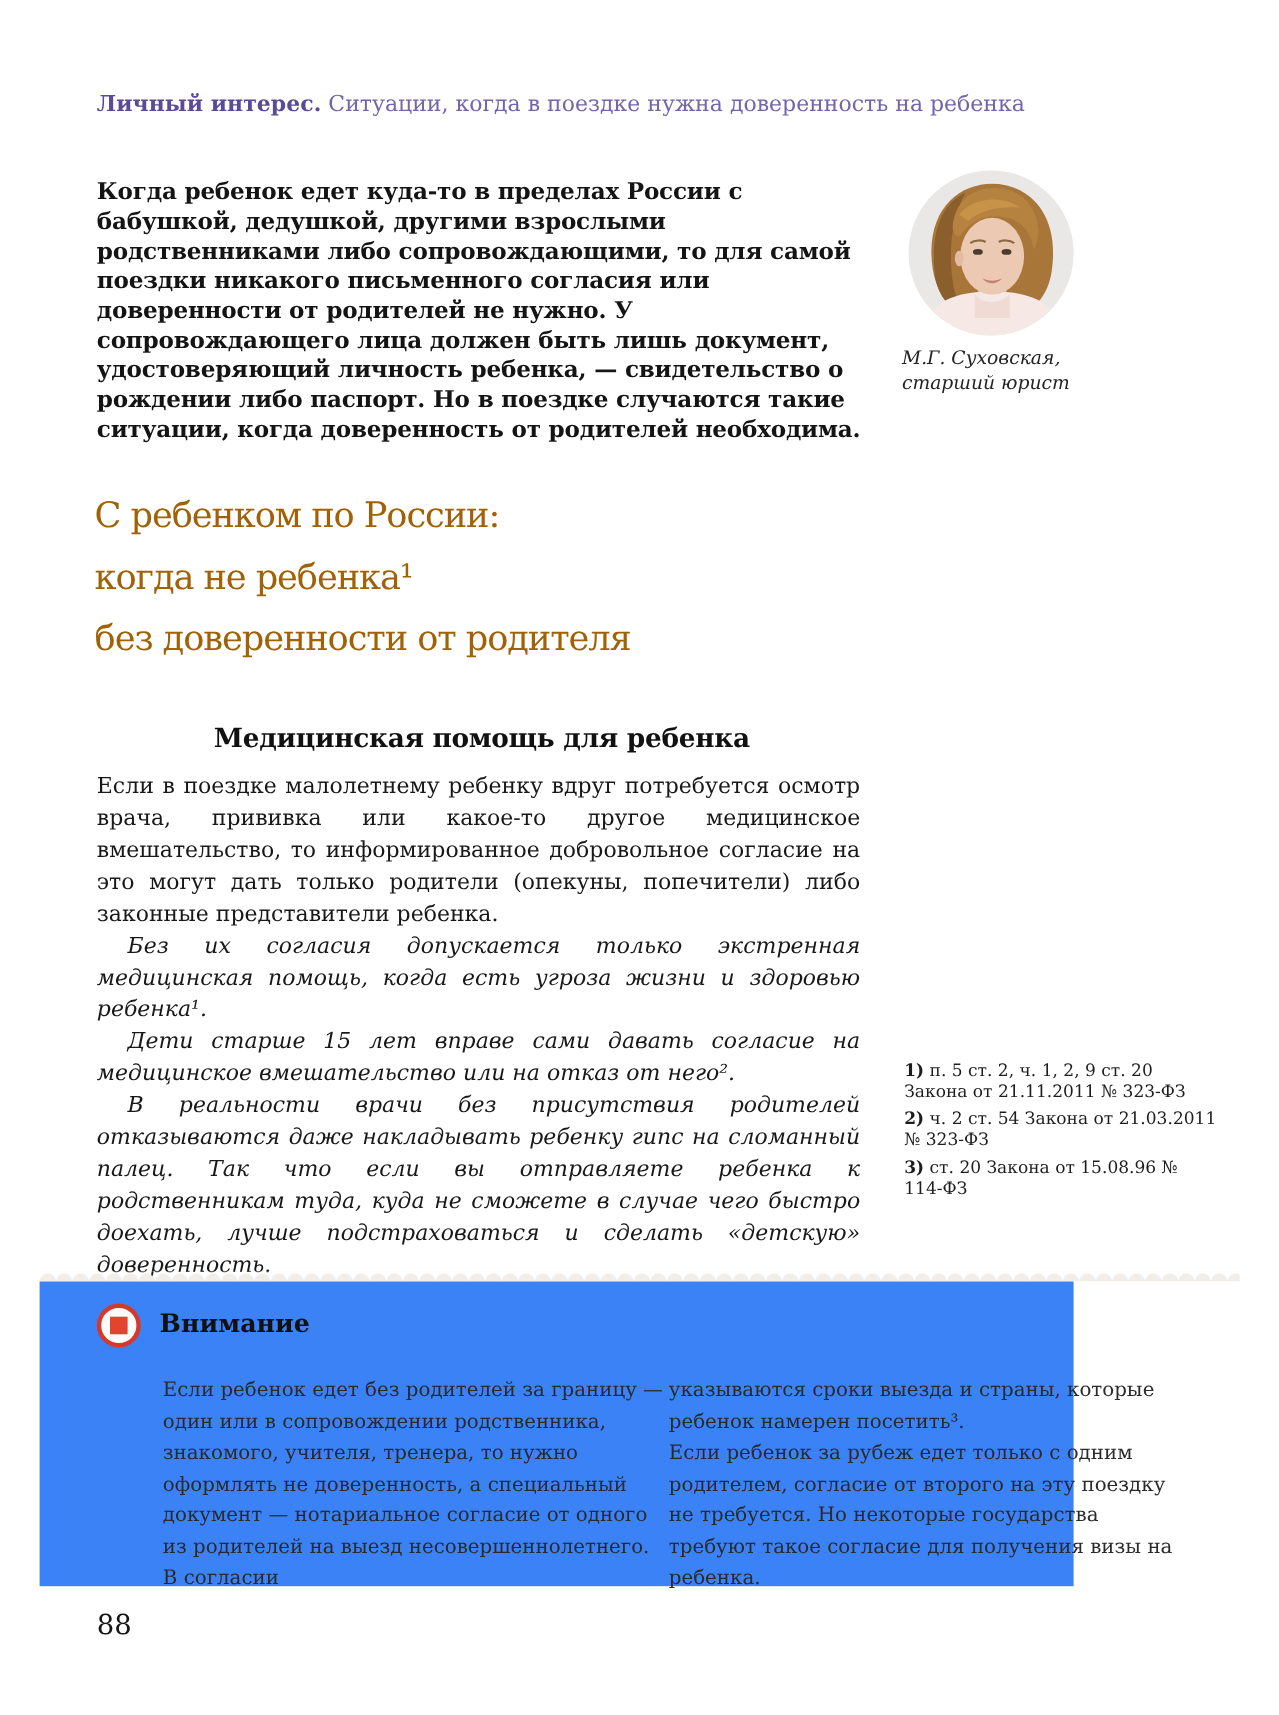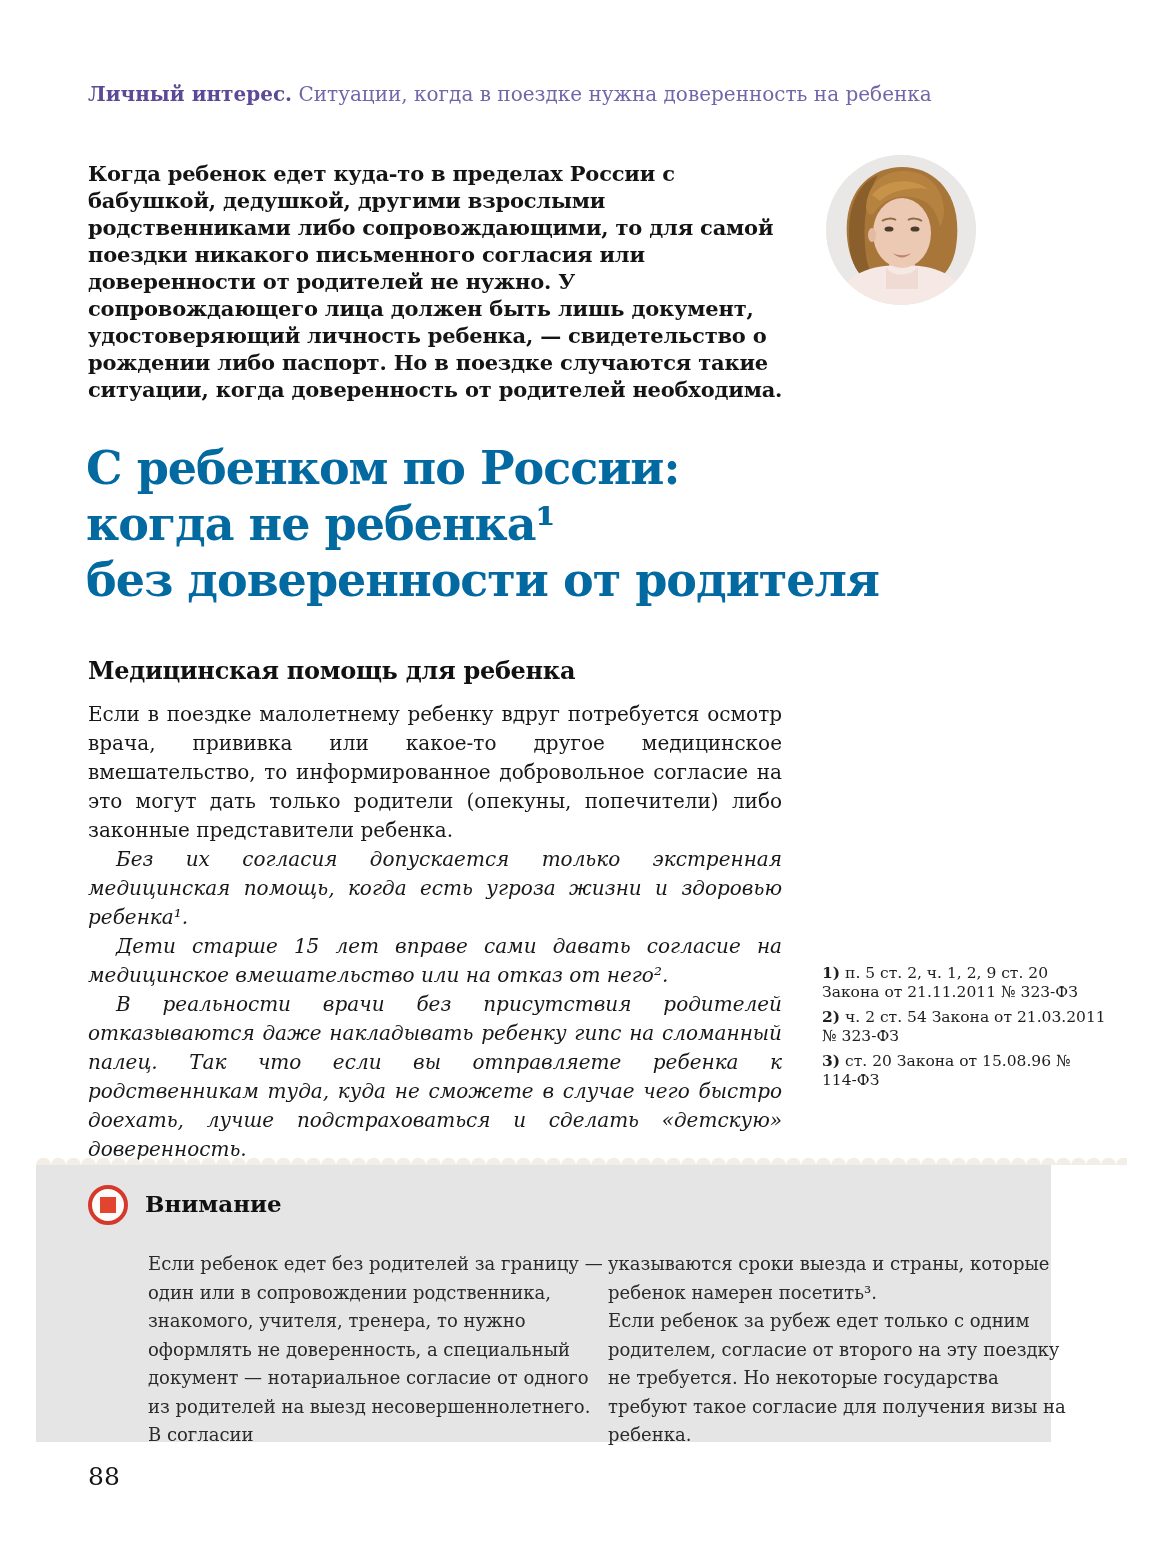--- a/index.html
+++ b/index.html
@@ -29,27 +29,27 @@
   .avatar{
     width:150px;height:150px;border-radius:50%;overflow:hidden;
     margin-left:6px;background:#e9e8e6;
   }
   .author-caption{
     margin-top:10px;font-style:italic;font-size:17px;line-height:23px;color:#232323;
   }
   
   .article-title{
     position:absolute;left:86px;top:440px;width:900px;
-    font-size:46px;line-height:56px;font-weight:bold;color:#0369a1;
+    font-size:32px;line-height:56px;font-weight:normal;color:#a16207;
     letter-spacing:-1px;
   }
   
   .section-heading{
     position:absolute;left:88px;top:656px;width:700px;
-    font-size:24px;font-weight:bold;color:#111;letter-spacing:-0.3px;
+    font-size:24px;font-weight:bold;color:#111;letter-spacing:-0.3px;text-align:center;
   }
   
   .body-copy{
     position:absolute;left:88px;top:700px;width:694px;
     font-size:20px;line-height:29px;text-align:justify;color:#181818;
   }
   .body-copy p{margin:0;}
   .body-copy p + p{text-indent:28px;font-style:italic;}
   
   .footnotes{
@@ -58,22 +58,22 @@
   }
   .footnote{margin:0 0 5px 0;}
   .footnote .fn-num{font-weight:bold;}
   
   .attention-scallop{
     position:absolute;left:36px;top:1156px;width:1091px;height:9px;
     background-image:radial-gradient(circle at 7.5px 9px, #f2eee7 7px, rgba(242,238,231,0) 7.6px);
     background-size:15px 9px;background-repeat:repeat-x;
   }
   .attention-box{
-    position:absolute;left:36px;top:1165px;width:1015px;height:277px;
-    background:#e5e5e5;
+    position:absolute;left:36px;top:1165px;width:940px;height:277px;
+    background:#3b82f6;
   }
   .attention-header{position:absolute;left:52px;top:20px;height:42px;}
   .attention-icon{
     position:absolute;left:0;top:0;width:32px;height:32px;
     border:4px solid #d6392b;border-radius:50%;background:#fdfcfa;
   }
   .attention-icon .sq{
     position:absolute;left:8px;top:8px;width:16px;height:16px;background:#e2442f;
   }
   .attention-title{
@@ -133,20 +133,24 @@
           <ellipse cx="63" cy="74" rx="4.5" ry="2.6" fill="#4d3c2e"></ellipse>
           <ellipse cx="89" cy="74" rx="4.5" ry="2.6" fill="#4d3c2e"></ellipse>
           <path d="M56,66 C60,63 67,63 70,65" stroke="#8a6a44" stroke-width="2" fill="none"></path>
           <path d="M82,65 C85,63 92,63 96,66" stroke="#8a6a44" stroke-width="2" fill="none"></path>
 
           <path d="M75,84 C76,87 77,88 76,90" stroke="#d3a械88" stroke-width="1.5" fill="none"></path>
           <path d="M67,98 C72,101 80,101 85,98 C80,104 72,104 67,98 Z" fill="#c08073"></path>
         </g>
       </svg>
     </div>
+    <div class="author-caption">
+      <div>М.Г. Суховская,</div>
+      <div>старший юрист</div>
+    </div>
   </div>
 
   <div class="article-title">
     <div>С ребенком по России:</div>
     <div>когда не ребенка¹</div>
     <div>без доверенности от родителя</div>
   </div>
 
   <div class="section-heading">Медицинская помощь для ребенка</div>
 

